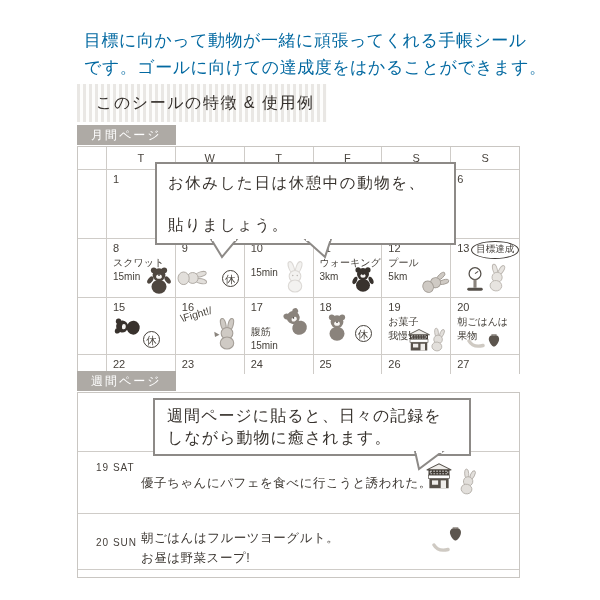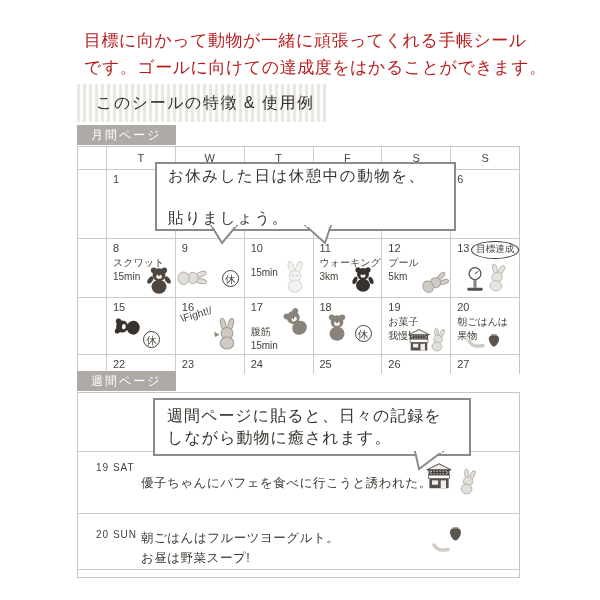--- a/index.html
+++ b/index.html
@@ -2,21 +2,21 @@
 <html><head>
 <meta charset="utf-8">
 <style>
   html,body{margin:0;padding:0;}
   body{width:600px;height:600px;background:#ffffff;overflow:hidden;
        font-family:"Liberation Sans","DejaVu Sans",sans-serif;color:#3b3531;}
   .page{position:relative;width:600px;height:600px;background:#fff;}
 
   
   .intro{position:absolute;left:84px;top:10px;width:470px;font-size:17px;
-         line-height:27px;letter-spacing:0.5px;color:#b91c1c;}
+         line-height:27px;letter-spacing:0.5px;color:#0369a1;}
 
   
   .sec-header{position:absolute;left:77px;top:84px;width:250px;height:38px;
       background:repeating-linear-gradient(90deg,#e9e7e4 0 3px,#fdfdfc 3px 6px);}
   .sec-header span{display:block;padding-left:13px;line-height:38px;font-size:16px;
       letter-spacing:1.5px;color:#35302c;font-weight:500;margin-left:6px;}
 
   
   .badge{position:absolute;left:77px;height:20px;line-height:20px;padding:0 14px;
       background:#aeaaa5;color:#ffffff;font-size:12px;letter-spacing:2px;}
@@ -43,39 +43,39 @@
   .goal{position:absolute;left:20px;top:2px;border:1.3px solid #3f3a35;
       border-radius:50%;padding:1px 4px 2px;font-size:9.5px;color:#3f3a35;
       white-space:nowrap;background:#fff;}
   .fight{position:absolute;left:4px;top:10px;font-size:10.5px;color:#45403a;
       transform:rotate(-16deg);white-space:nowrap;}
   .stk{position:absolute;}
 
   
   .bubble{position:absolute;background:#fff;border:2px solid #8d8a87;z-index:6;
       box-sizing:border-box;}
-  .bubble1{left:155px;top:162px;width:301px;padding:1px 11px;font-size:15.5px;
+  .bubble1{left:155px;top:162px;width:301px;padding:8px 11px;font-size:15.5px;
       line-height:21px;letter-spacing:1.5px;color:#37322d;}
   .bubble2{left:153px;top:398px;width:318px;padding:5px 12px;font-size:16px;
       line-height:22px;letter-spacing:1px;color:#37322d;}
   .tail{position:absolute;bottom:-16px;}
 
   
   .weekly{position:absolute;left:77px;top:392px;width:443px;height:186px;
       border:1px solid #c9c6c2;box-sizing:border-box;}
   .wk-row{position:relative;box-sizing:border-box;}
   .wk-r1{height:58px;}
   .wk-r2{height:62px;border-top:1px solid #cfccc8;}
   .wk-r3{height:56px;border-top:1px solid #cfccc8;}
   .wk-r4{height:8px;border-top:1px solid #cfccc8;}
   .wk-label{position:absolute;left:18px;top:10px;font-size:10px;
       letter-spacing:1px;color:#46413c;}
   .wk-text{position:absolute;left:63px;top:21px;font-size:12.5px;
       line-height:20px;letter-spacing:0.5px;color:#3d3833;white-space:nowrap;}
-  .wk-r3 .wk-label{top:15px;}
+  .wk-r3 .wk-label{top:23px;}
   .wk-r3 .wk-text{top:14px;}
 </style>
 </head>
 <body>
 
 <div class="page">
 
   <p class="intro">
     <span>目標に向かって動物が一緒に頑張ってくれる手帳シール</span><br>
     <span>です。ゴールに向けての達成度をはかることができます。</span>

